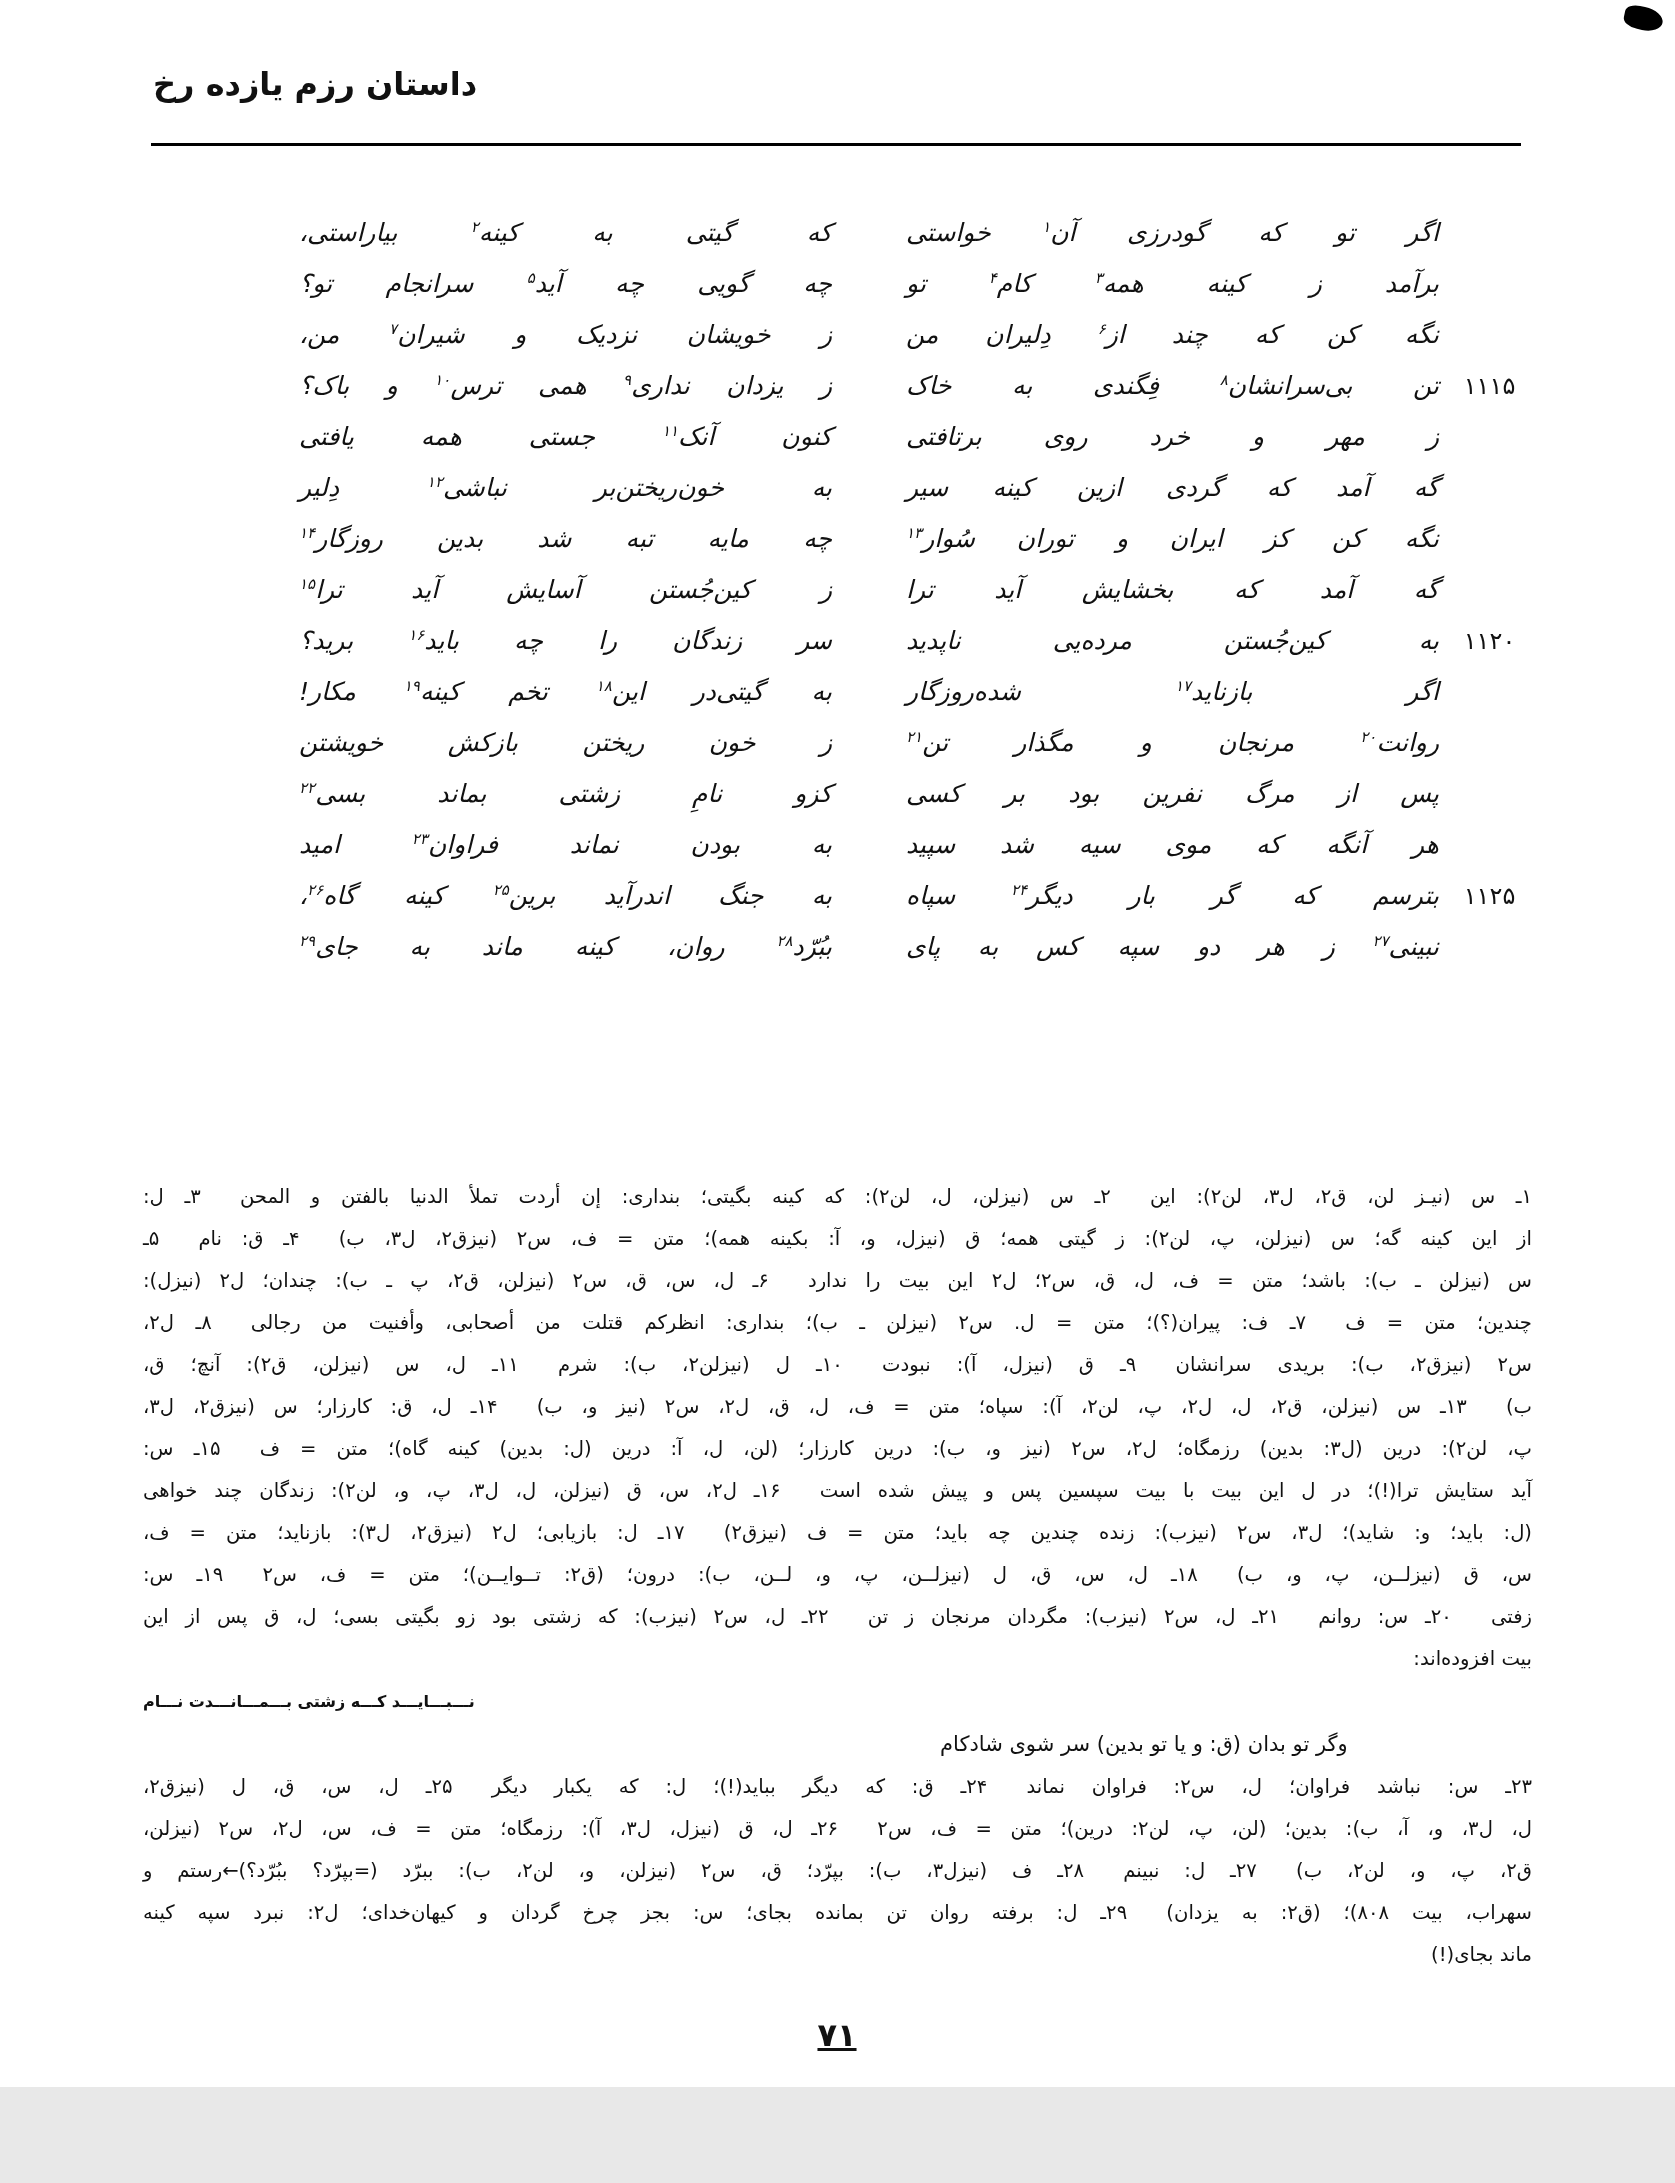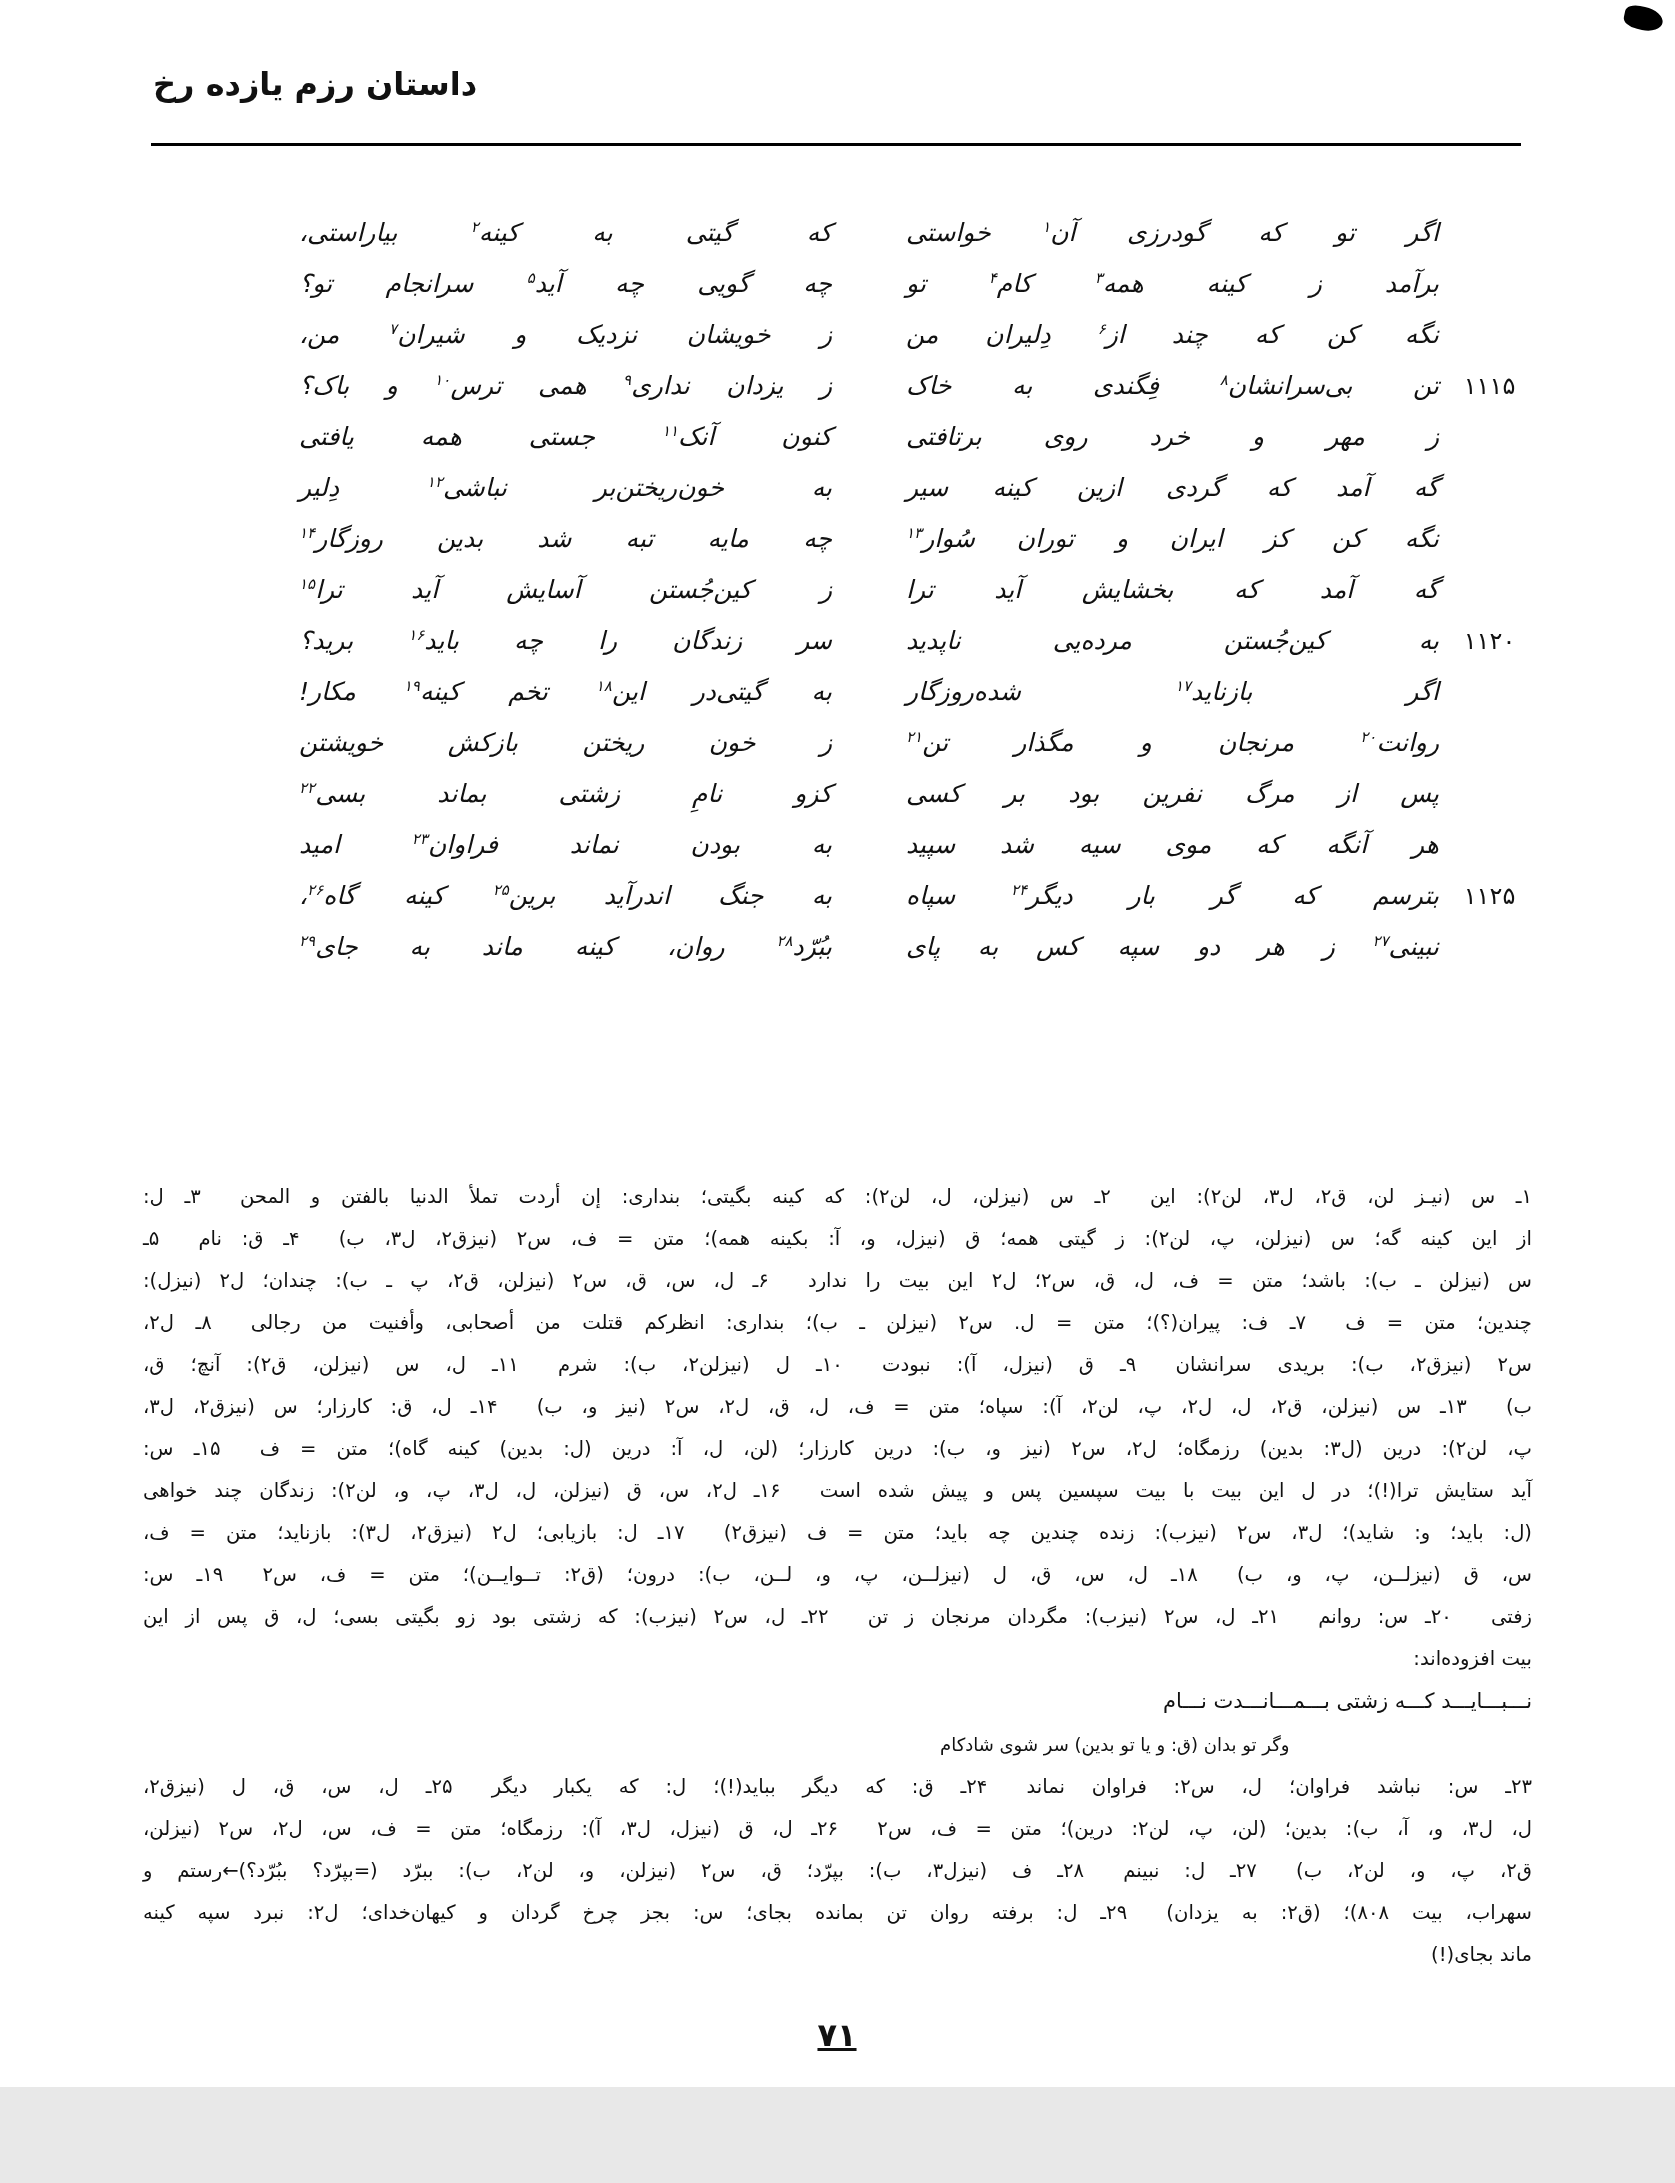--- a/index.html
+++ b/index.html
@@ -52,24 +52,24 @@
   .fn-line{
     height:42px;line-height:42px;
     text-align:justify;
     text-align-last:justify;
     white-space:nowrap;
   }
   .fn-line.start-only{
     text-align-last:right;
   }
   .fn-couplet-a{
-    height:43px;line-height:43px;font-size:21px;text-align:right;white-space:nowrap;
+    height:43px;line-height:43px;font-size:16px;text-align:left;white-space:nowrap;font-weight:bold;
   }
   .fn-couplet-b{
-    height:43px;line-height:43px;font-size:18px;
+    height:43px;line-height:43px;font-size:21px;
     direction:rtl;text-align:left;padding-left:797px;white-space:nowrap;
   }
   .page-number{
     position:absolute;top:2016px;left:0;width:1676px;
     text-align:center;font-size:32px;font-weight:bold;text-decoration:underline;
   }
 </style>
 </head>
 <body>
 

